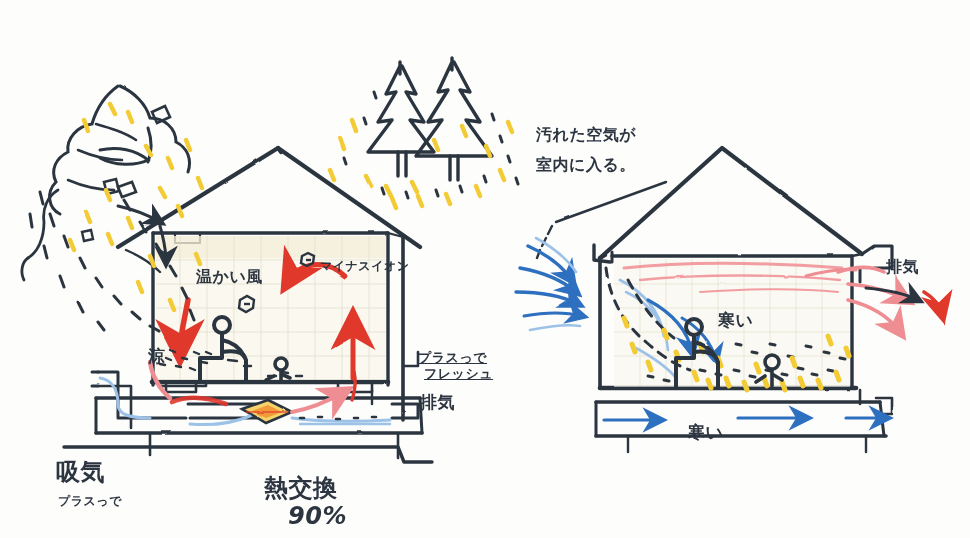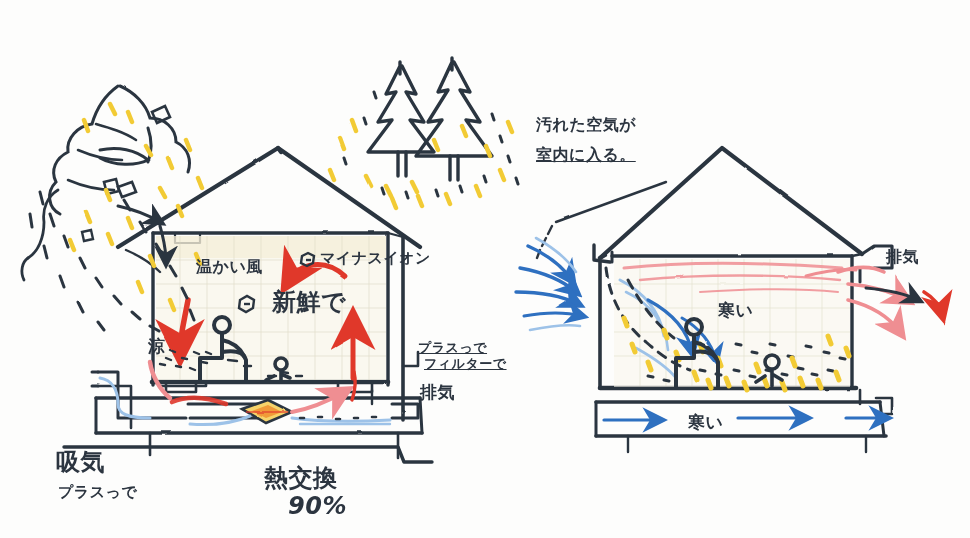--- a/index.html
+++ b/index.html
@@ -1,24 +1,24 @@
 <!DOCTYPE html>
 <html><head>
 <meta charset="utf-8">
 <style>
   html,body{margin:0;padding:0;background:#ffffff;}
   body{width:970px;height:538px;overflow:hidden;
        font-family:"DejaVu Sans","Liberation Sans",sans-serif;}
   #stage{position:relative;width:970px;height:538px;background:#fdfdfc;}
   svg#sketch{position:absolute;left:0;top:0;width:970px;height:538px;}
   .lbl{position:absolute;color:#2a3136;font-weight:700;line-height:1.18;
-       white-space:pre;letter-spacing:.5px;}
+       white-space:pre;letter-spacing:.5px;margin-top:10px;}
   .lbl.ink{color:#2c3540;}
   .tiny{font-size:13px;text-decoration:underline;}
-  .sm{font-size:15px;}
+  .sm{font-size:12px;}
   .md{font-size:16px;}
   .lg{font-size:17px;}
   .xl{font-size:24px;}
 </style>
 </head>
 <body>
 
 <div id="stage">
 
   <svg id="sketch" viewBox="0 0 970 538">
@@ -319,36 +319,35 @@
         <path d="M846 418 L886 418" marker-end="url(#ar-blue)"></path>
       </g>
 
     </g>
   </svg>
 
   <div class="lbl ink md" style="left:196px;top:258px;">温かい風</div>
 
   <div class="lbl ink sm" style="left:320px;top:250px;line-height:1.1;"><span>マイナスイオン</span></div>
 
-  <div class="lbl ink xl" style="left:272px;top:288px;">新鮮で</div>
 
   <div class="lbl ink lg" style="left:148px;top:336px;">涼</div>
 
   <div class="lbl ink tiny" style="left:418px;top:340px;">プラスっで</div>
-  <div class="lbl ink tiny" style="left:424px;top:356px;">フィルターで</div>
+  <div class="lbl ink tiny" style="left:424px;top:356px;">フレッシュ</div>
 
   <div class="lbl ink lg" style="left:420px;top:382px;">排気</div>
 
   <div class="lbl ink xl" style="left:56px;top:448px;">吸気</div>
   <div class="lbl ink sm" style="left:58px;top:484px;">プラスっで</div>
 
   <div class="lbl ink xl" style="left:264px;top:464px;">熱交換</div>
   <div class="lbl ink xl" style="left:288px;top:492px;font-style:italic;">90%</div>
 
   <div class="lbl ink md" style="left:536px;top:116px;">汚れた空気が</div>
-  <div class="lbl ink md" style="left:536px;top:146px;text-decoration:underline;">室内に入る。</div>
+  <div class="lbl ink md" style="left:536px;top:146px;">室内に入る。</div>
 
   <div class="lbl ink lg" style="left:718px;top:300px;">寒い</div>
   <div class="lbl ink lg" style="left:688px;top:412px;">寒い</div>
 
   <div class="lbl ink md" style="left:886px;top:248px;">排気</div>
 
 </div>
 
 </body></html>

